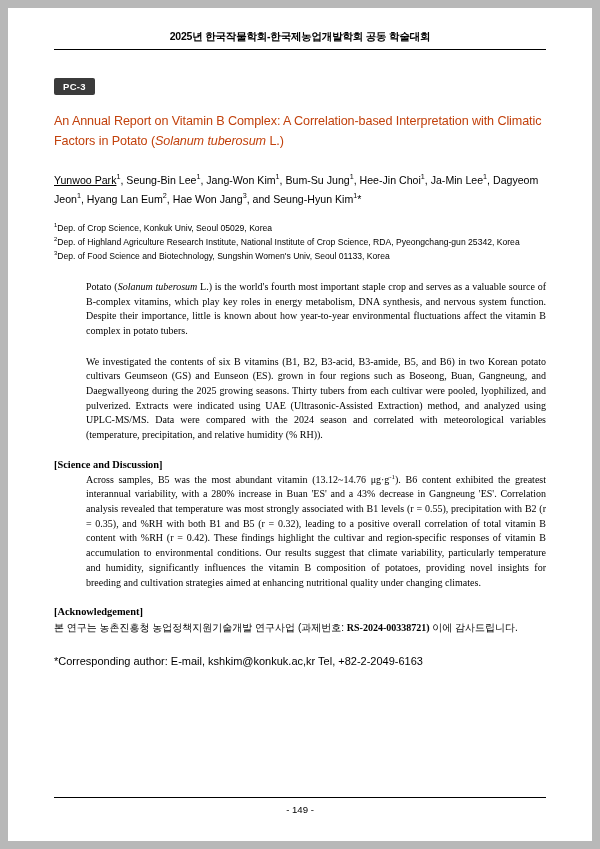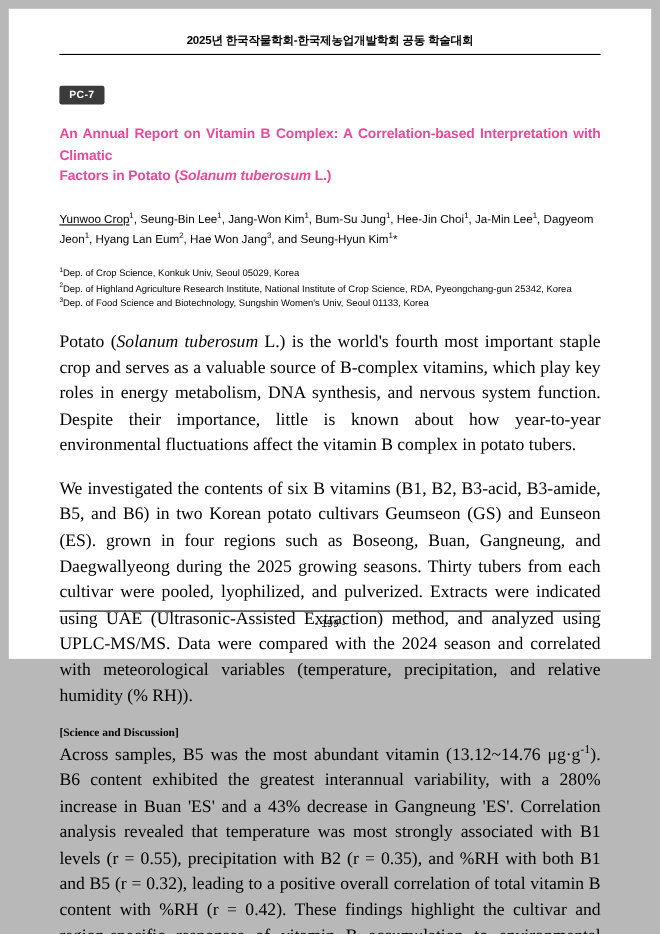--- a/index.html
+++ b/index.html
@@ -11,21 +11,21 @@
     width: 600px;
     height: 849px;
     overflow: hidden;
     font-family: "Liberation Serif", serif;
   }
   .page {
     position: absolute;
     left: 8px;
     top: 8px;
     width: 584px;
-    height: 591px;
+    height: 833px;
     background: #ffffff;
     box-sizing: border-box;
   }
   .content {
     position: absolute;
     left: 46px;
     top: 22px;
     width: 492px;
   }
   .header-bar {
@@ -49,25 +49,25 @@
     font-size: 9.5px;
     font-weight: bold;
     padding: 3px 9px 3px 9px;
     border-radius: 2px;
     letter-spacing: 0.3px;
   }
   .title {
     margin-top: 17px;
     font-family: "Liberation Sans", sans-serif;
     font-size: 12.6px;
-    font-weight: bold;
+    font-weight: normal;
     line-height: 1.55;
     text-align: justify;
     letter-spacing: -0.1px;
-    color: #ec4899;
+    color: #c2410c;
   }
   .title .ital {
     font-style: italic;
   }
   .authors {
     margin-top: 20px;
     font-family: "Liberation Sans", sans-serif;
     font-size: 10.6px;
     line-height: 1.75;
     color: #000;
@@ -95,24 +95,25 @@
   }
   .sec-head {
     font-family: "Liberation Serif", serif;
     font-size: 10.4px;
     font-weight: bold;
     color: #000;
     margin-bottom: 3px;
   }
   .sec-body {
     font-family: "Liberation Serif", serif;
-    font-size: 16px;
+    font-size: 10px;
     line-height: 1.47;
     text-align: justify;
     color: #000;
+    margin-left: 32px;
   }
   .ital { font-style: italic; }
   .ack-body {
     font-family: "Liberation Sans", sans-serif;
     font-size: 10px;
     line-height: 1.5;
     color: #000;
   }
   .ack-body .bold { font-weight: bold; font-family: "Liberation Serif", serif; }
   .corr {
@@ -141,31 +142,31 @@
 </head>
 <body>
 
 <div class="page">
 
   <div class="content">
 
     <div class="header-bar">2025년 한국작물학회-한국제농업개발학회 공동 학술대회</div>
 
     <div class="badge-row">
-      <span class="badge">PC-7</span>
+      <span class="badge">PC-3</span>
     </div>
 
     <div class="title">
       <span>An Annual Report on Vitamin B Complex: A Correlation-based Interpretation with Climatic</span>
       <br>
       <span>Factors in Potato (</span><span class="ital">Solanum tuberosum</span><span> L.)</span>
     </div>
 
     <div class="authors">
-      <span class="u">Yunwoo Crop</span><sup>1</sup>, Seung-Bin Lee<sup>1</sup>, Jang-Won Kim<sup>1</sup>, Bum-Su Jung<sup>1</sup>, Hee-Jin Choi<sup>1</sup>, Ja-Min Lee<sup>1</sup>, Dagyeom Jeon<sup>1</sup>, Hyang Lan Eum<sup>2</sup>, Hae Won Jang<sup>3</sup>, and Seung-Hyun Kim<sup>1</sup>*
+      <span class="u">Yunwoo Park</span><sup>1</sup>, Seung-Bin Lee<sup>1</sup>, Jang-Won Kim<sup>1</sup>, Bum-Su Jung<sup>1</sup>, Hee-Jin Choi<sup>1</sup>, Ja-Min Lee<sup>1</sup>, Dagyeom Jeon<sup>1</sup>, Hyang Lan Eum<sup>2</sup>, Hae Won Jang<sup>3</sup>, and Seung-Hyun Kim<sup>1</sup>*
     </div>
 
     <div class="affil">
       <div><sup>1</sup>Dep. of Crop Science, Konkuk Univ, Seoul 05029, Korea</div>
       <div><sup>2</sup>Dep. of Highland Agriculture Research Institute, National Institute of Crop Science, RDA, Pyeongchang-gun 25342, Korea</div>
       <div><sup>3</sup>Dep. of Food Science and Biotechnology, Sungshin Women's Univ, Seoul 01133, Korea</div>
     </div>
 
     <div class="sec">
       <div class="sec-body">Potato (<span class="ital">Solanum tuberosum</span> L.) is the world's fourth most important staple crop and serves as a valuable source of B-complex vitamins, which play key roles in energy metabolism, DNA synthesis, and nervous system function. Despite their importance, little is known about how year-to-year environmental fluctuations affect the vitamin B complex in potato tubers.</div>
@@ -173,23 +174,27 @@
 
     <div class="sec">
       <div class="sec-body">We investigated the contents of six B vitamins (B1, B2, B3-acid, B3-amide, B5, and B6) in two Korean potato cultivars Geumseon (GS) and Eunseon (ES). grown in four regions such as Boseong, Buan, Gangneung, and Daegwallyeong during the 2025 growing seasons. Thirty tubers from each cultivar were pooled, lyophilized, and pulverized. Extracts were indicated using UAE (Ultrasonic-Assisted Extraction) method, and analyzed using UPLC-MS/MS. Data were compared with the 2024 season and correlated with meteorological variables (temperature, precipitation, and relative humidity (% RH)).</div>
     </div>
 
     <div class="sec">
       <div class="sec-head">[Science and Discussion]</div>
       <div class="sec-body">Across samples, B5 was the most abundant vitamin (13.12~14.76 μg·g<sup>-1</sup>). B6 content exhibited the greatest interannual variability, with a 280% increase in Buan 'ES' and a 43% decrease in Gangneung 'ES'. Correlation analysis revealed that temperature was most strongly associated with B1 levels (r = 0.55), precipitation with B2 (r = 0.35), and %RH with both B1 and B5 (r = 0.32), leading to a positive overall correlation of total vitamin B content with %RH (r = 0.42). These findings highlight the cultivar and region-specific responses of vitamin B accumulation to environmental conditions. Our results suggest that climate variability, particularly temperature and humidity, significantly influences the vitamin B composition of potatoes, providing novel insights for breeding and cultivation strategies aimed at enhancing nutritional quality under changing climates.</div>
     </div>
 
+    <div class="sec">
+      <div class="sec-head">[Acknowledgement]</div>
+      <div class="ack-body"><span>본 연구는 농촌진흥청 농업정책지원기술개발 연구사업 (과제번호: </span><span class="bold">RS-2024-00338721)</span><span> 이에 감사드립니다.</span></div>
+    </div>
 
     <div class="corr">*Corresponding author: E-mail, kshkim@konkuk.ac,kr Tel, +82-2-2049-6163</div>
 
   </div>
 
   <div class="footer">
     <div class="footer-rule"></div>
-    <div class="footer-text">- 199 -</div>
+    <div class="footer-text">- 149 -</div>
   </div>
 
 </div>
 
 </body></html>

